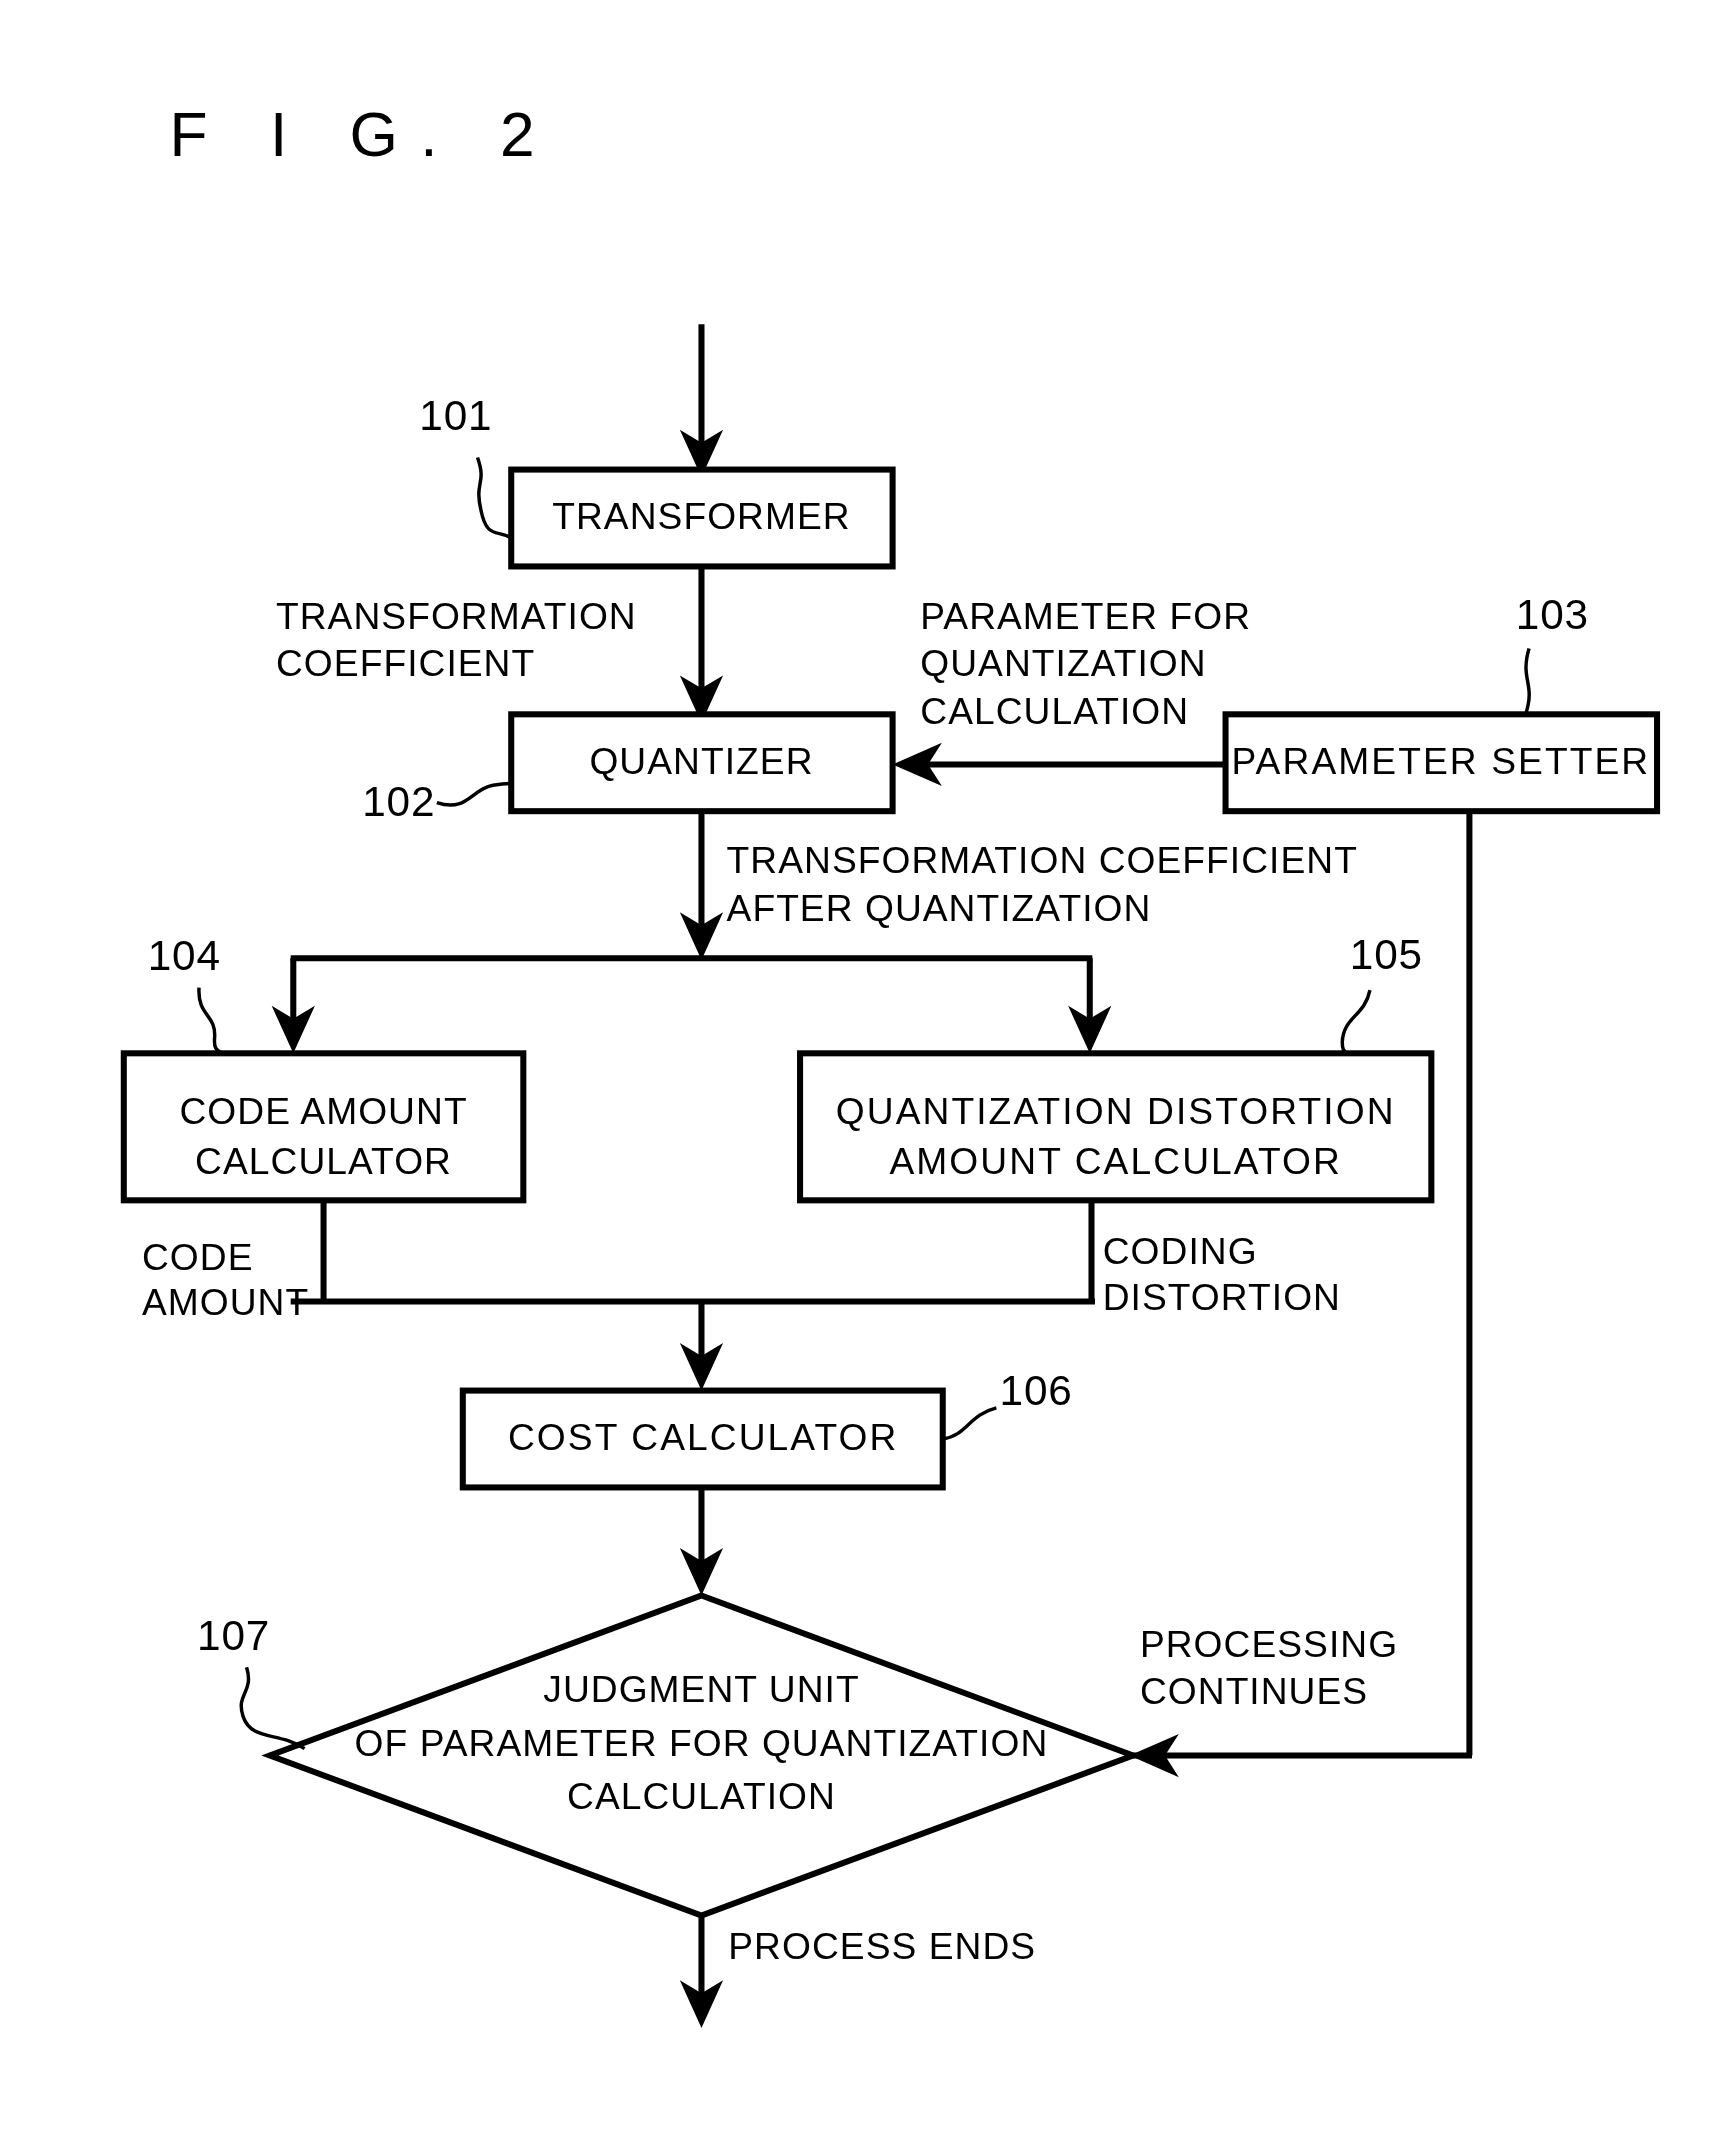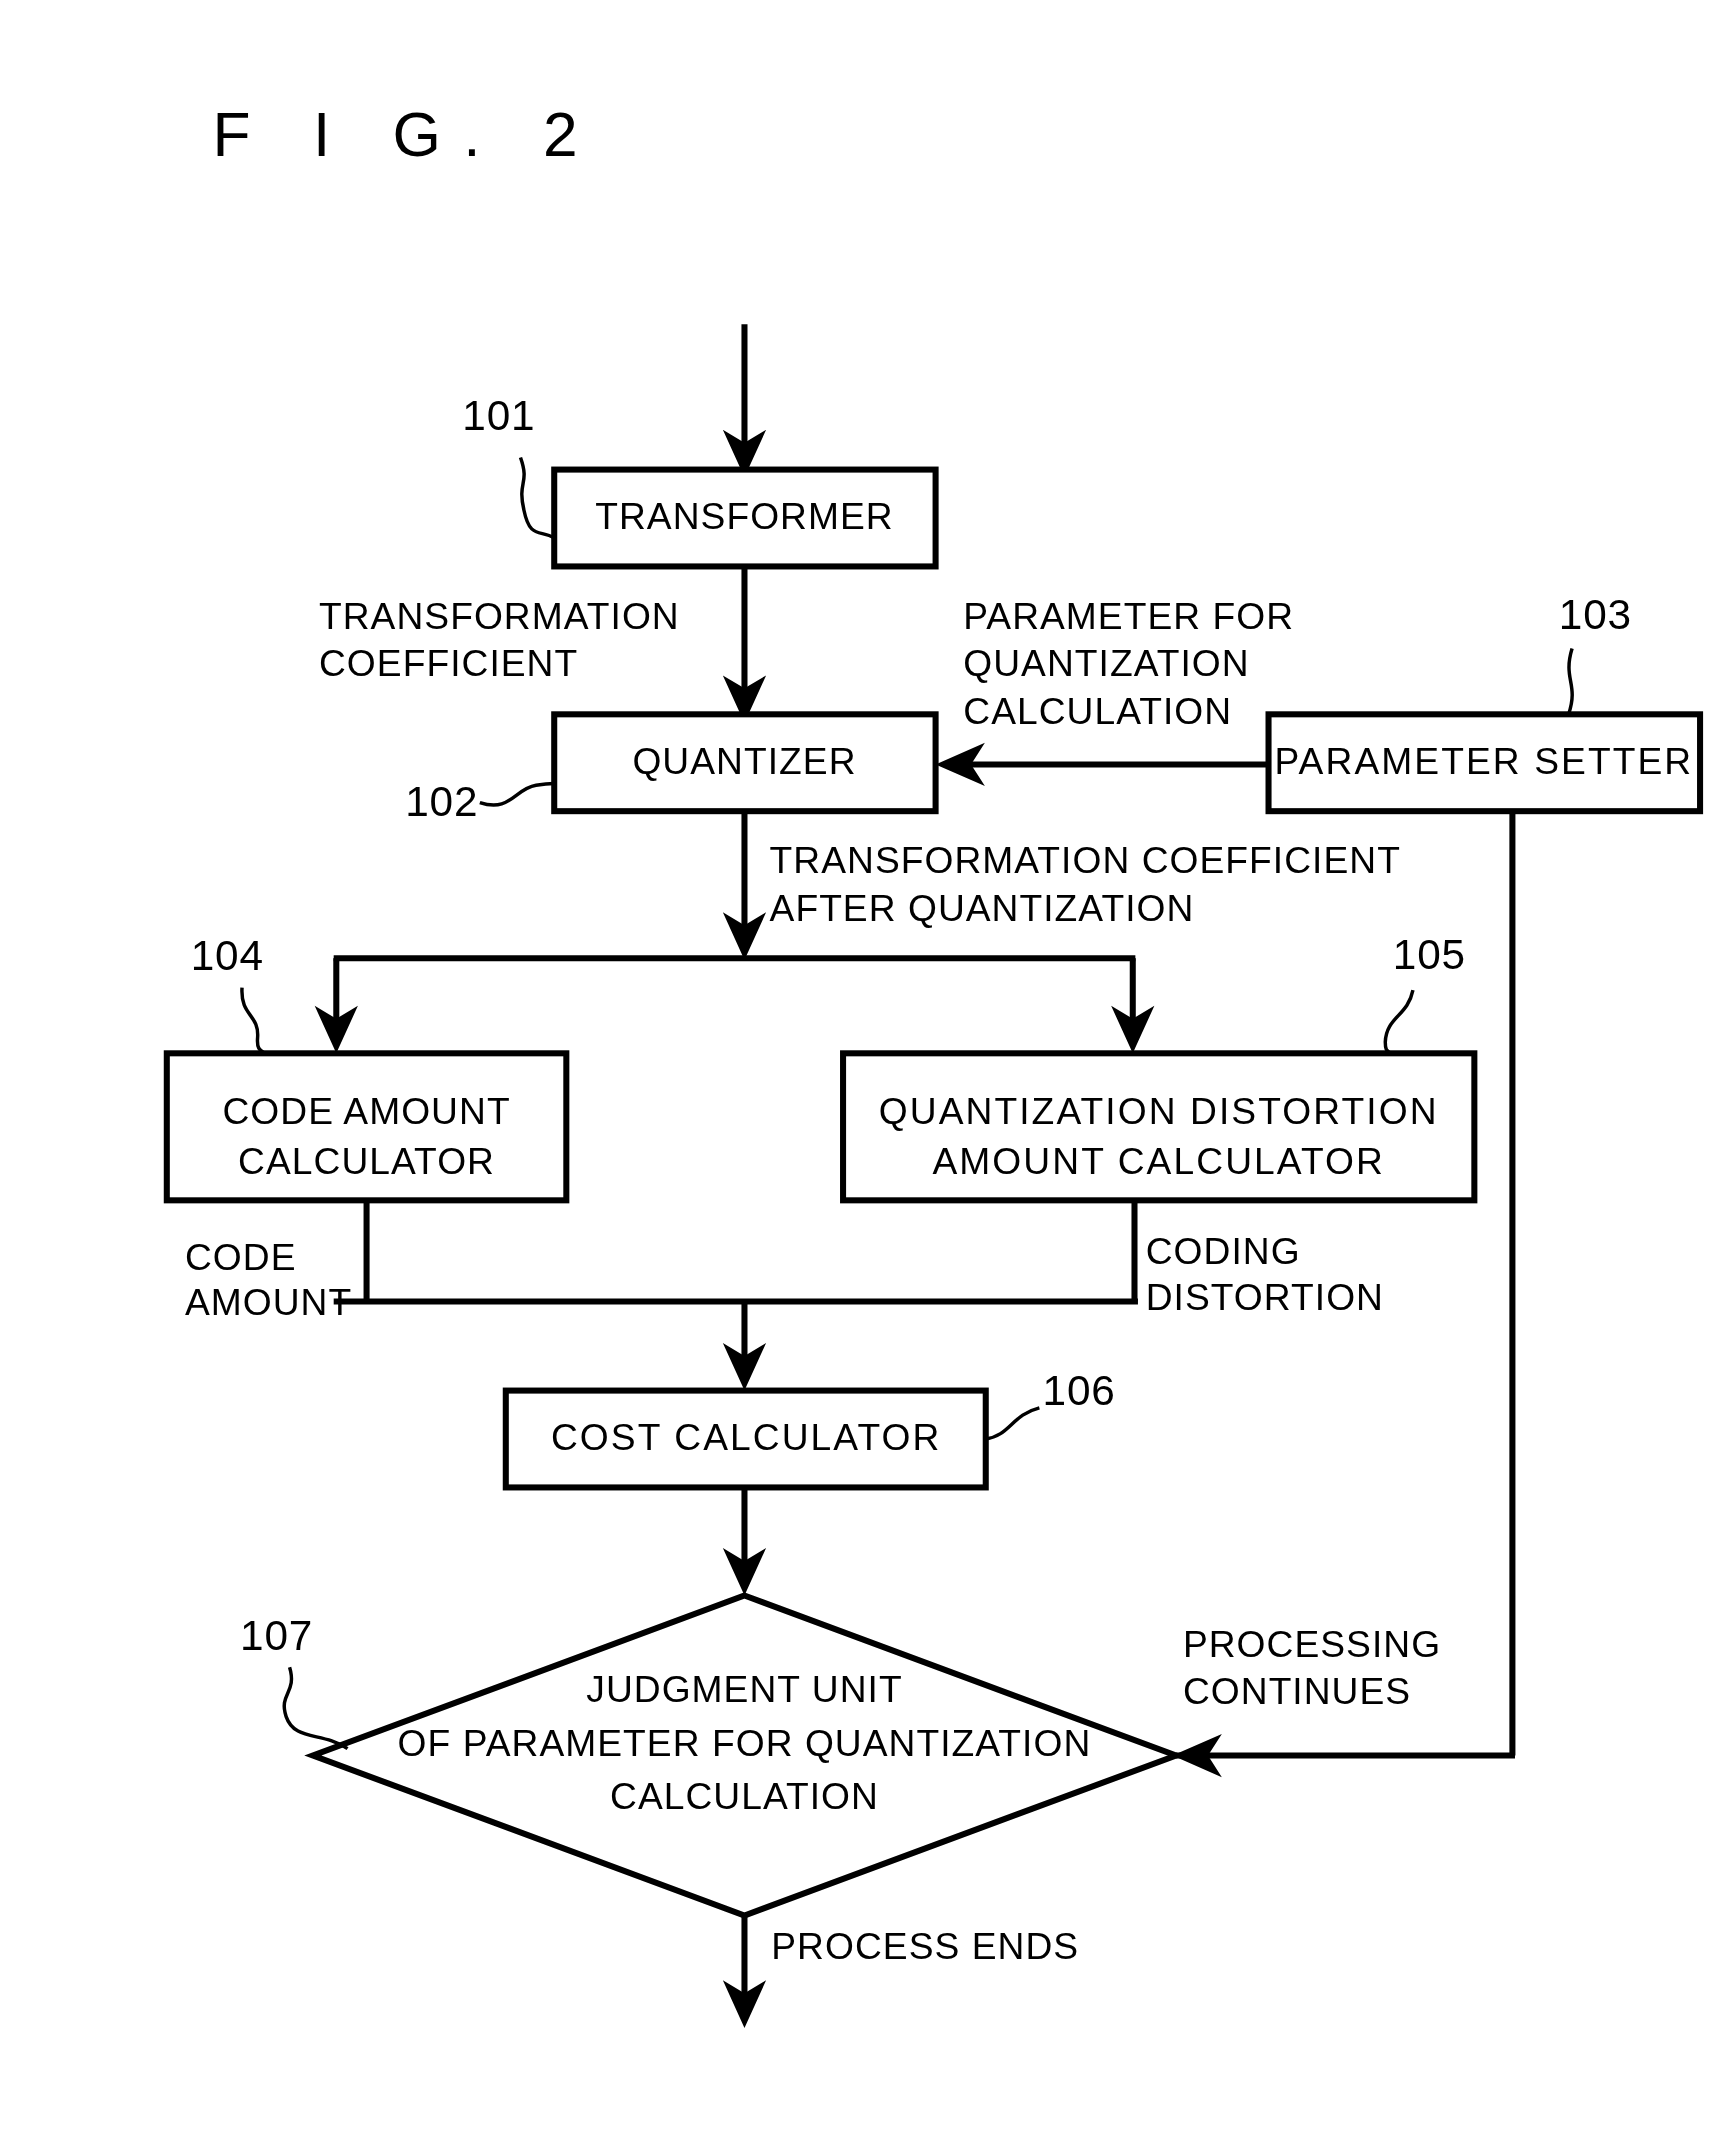--- a/index.html
+++ b/index.html
@@ -15,21 +15,20 @@
     overflow: hidden;
     font-family: "Liberation Sans", sans-serif;
     color: #000000;
   }
   #figure-root {
     position: absolute;
     left: 0;
     top: 0;
     width: 1428px;
     height: 2149px;
-    margin-left: 43px;
   }
   svg#diagram {
     display: block;
     width: 1716px;
     height: 2149px;
   }
   .fig-title {
     font-family: "Liberation Sans", sans-serif;
     font-size: 72px;
     font-weight: 500;

